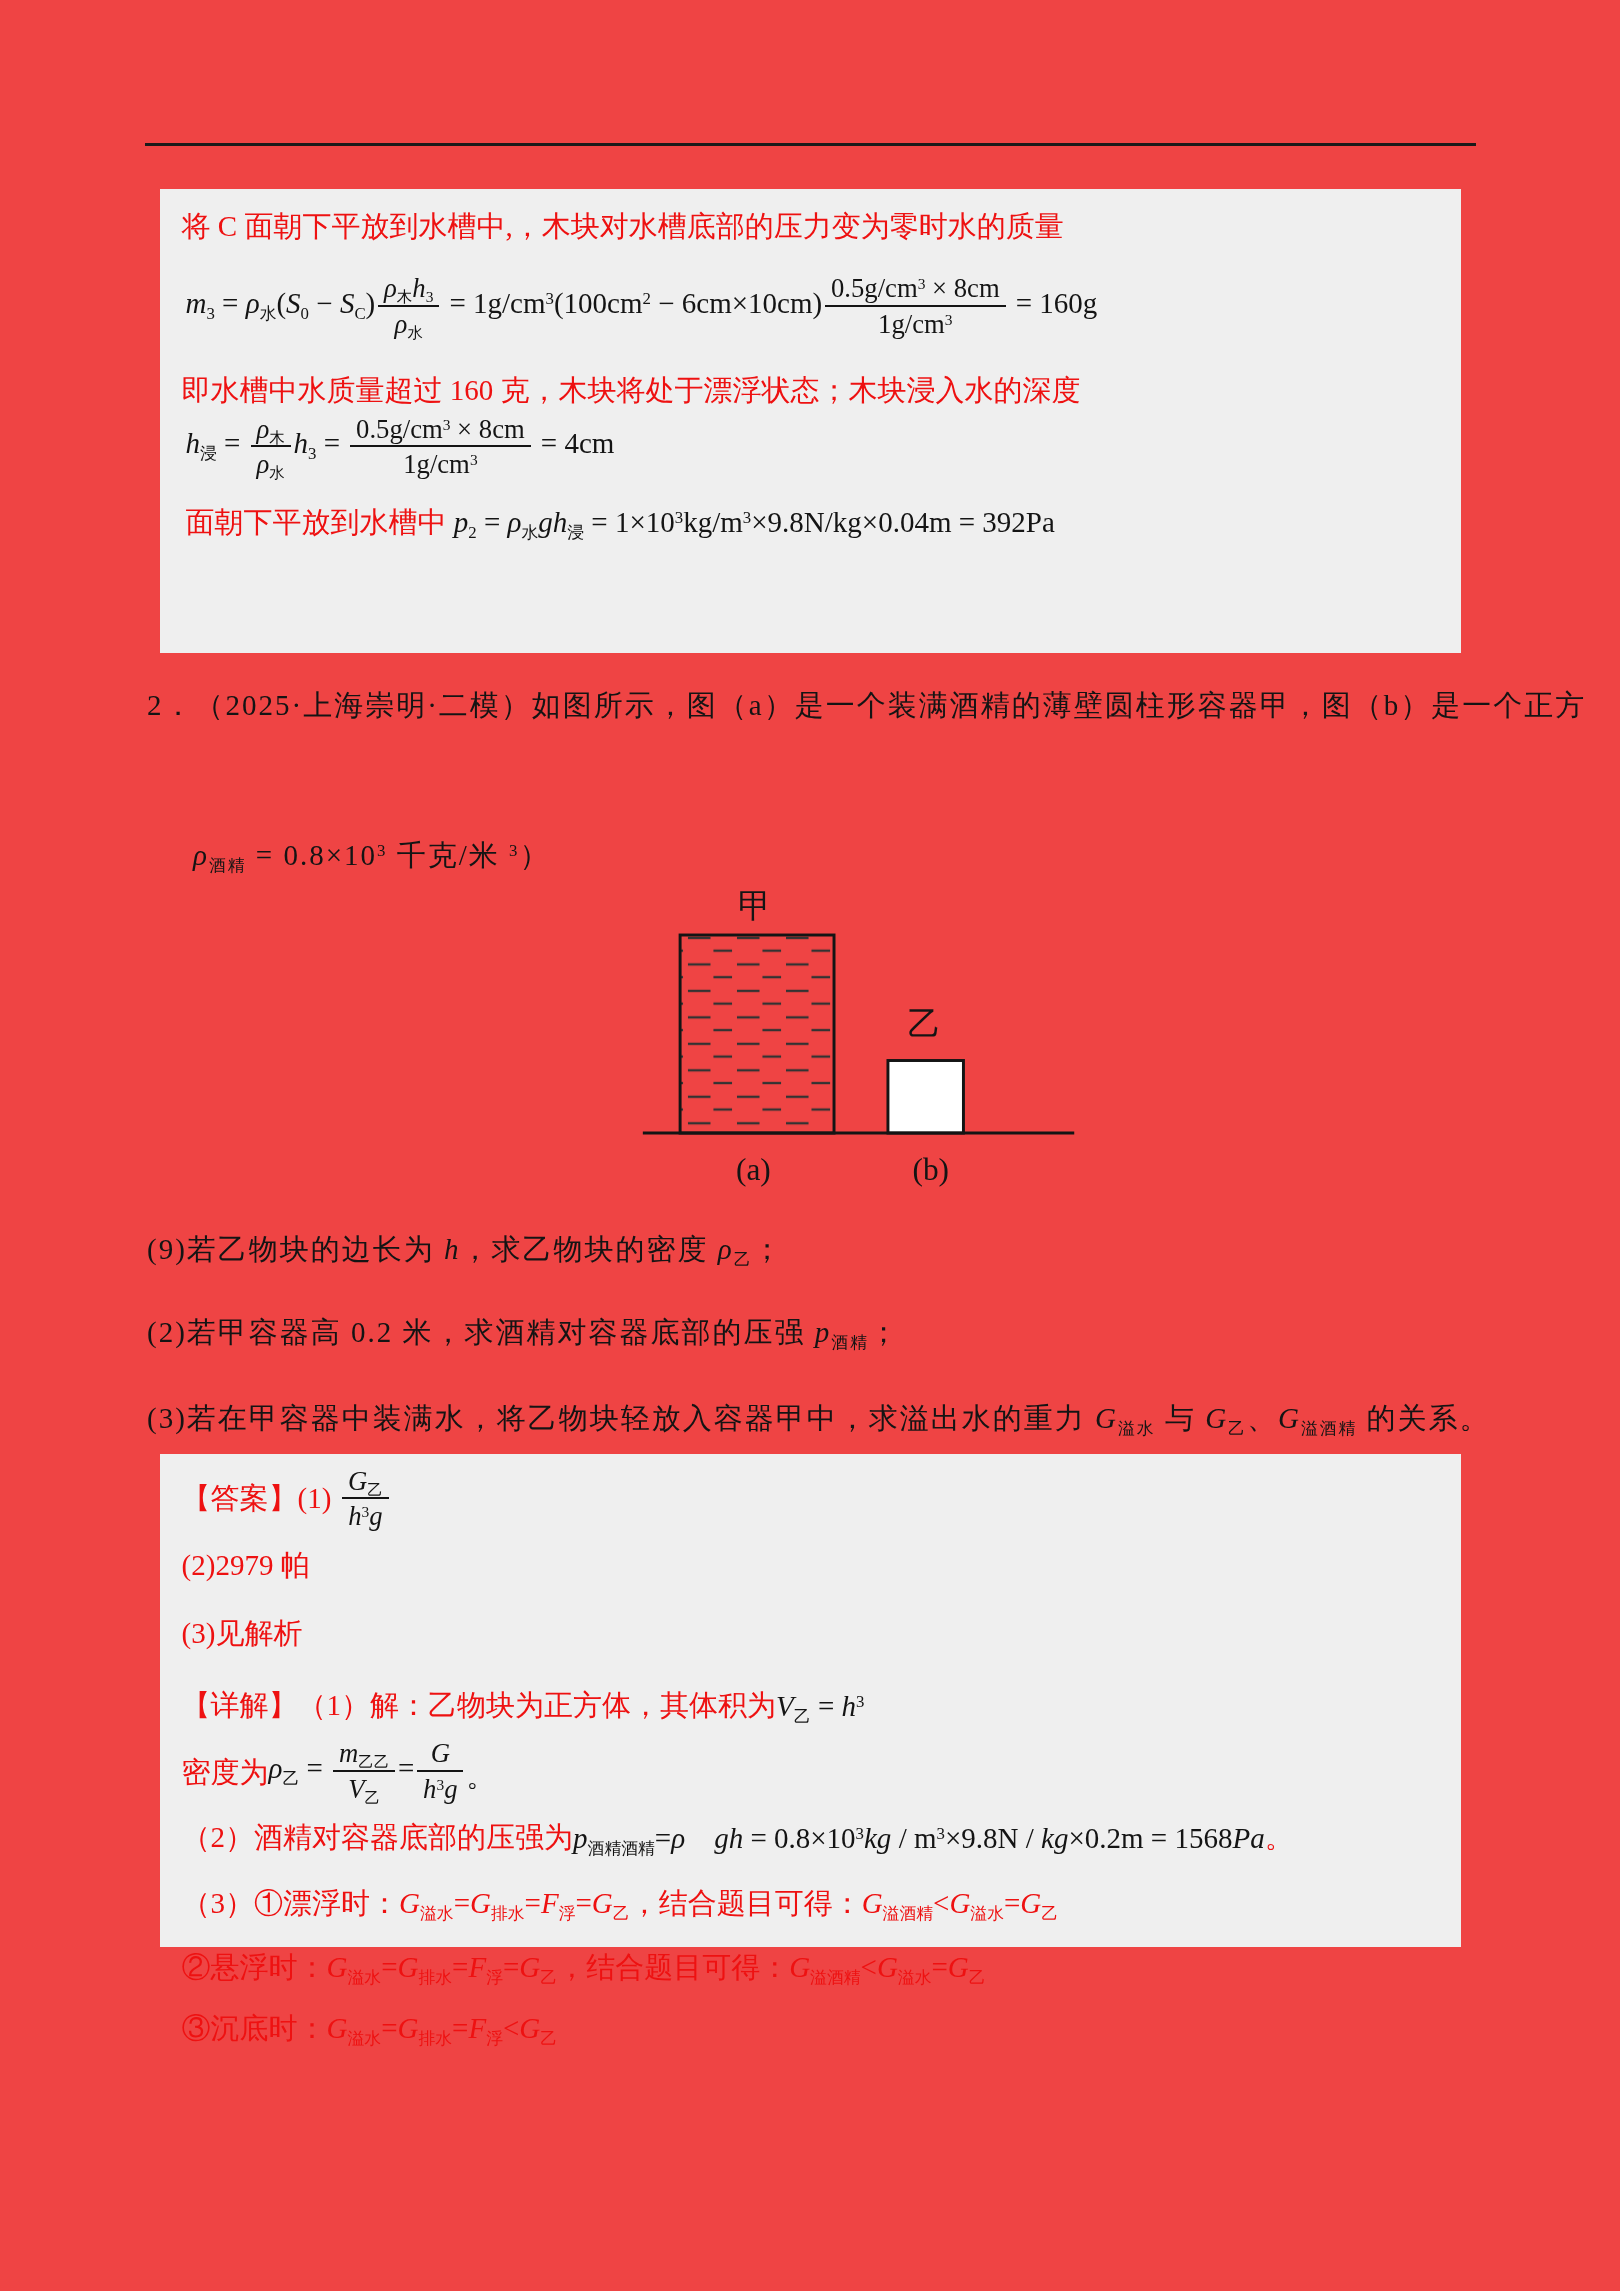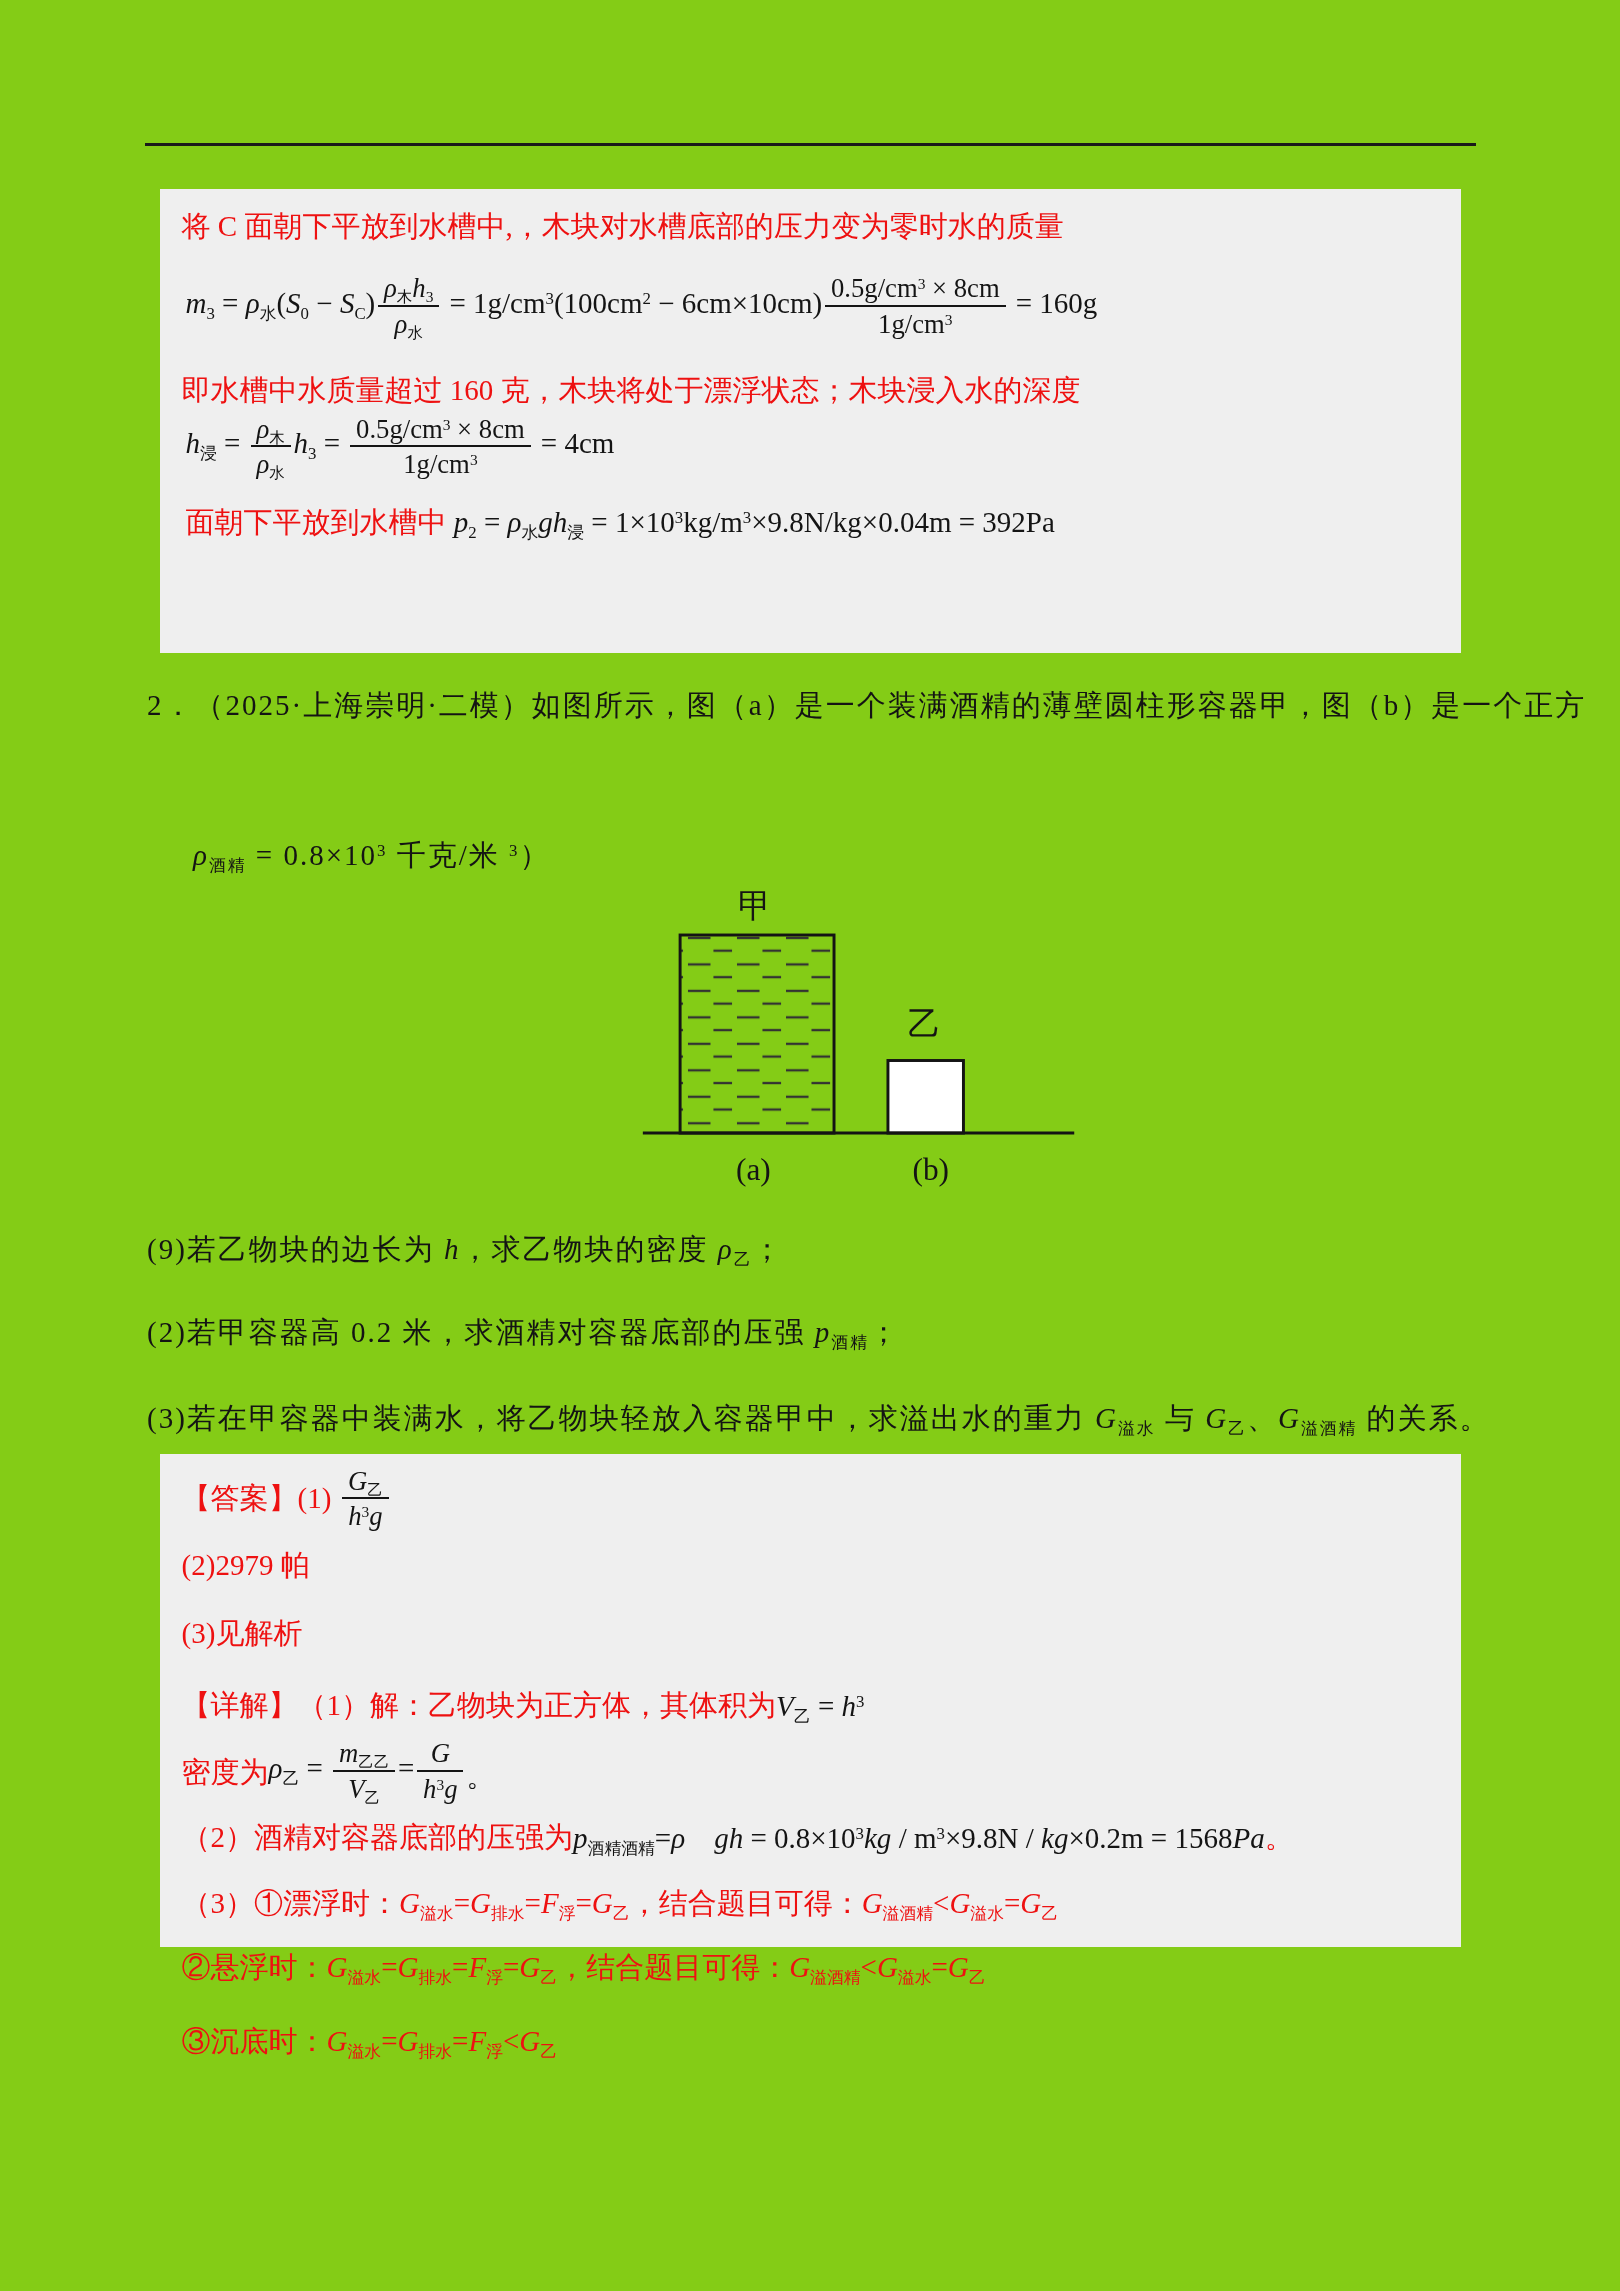--- a/index.html
+++ b/index.html
@@ -4,21 +4,21 @@
 <style>
   :root{
     --red:#ee1111;
     --ink:#141414;
     --box:#efefef;
   }
   html,body{margin:0;padding:0;background:#ffffff;}
   .page{
     position:relative;
     width:1620px;height:2292px;
-    background:#84cc16;
+    background:#ef4444;
     font-family:"Liberation Serif","DejaVu Serif",serif;
     color:var(--ink);
     font-size:29px;
     overflow:hidden;
   }
   .header-rule{
     position:absolute;left:145px;top:143px;width:1331px;height:2.9px;
     background:#1a1a1a;
   }
   .graybox{
@@ -131,19 +131,19 @@
       <span class="math"><span class="mi">p</span><sub>酒精酒精</sub><span class="mr">=</span><span class="mi">ρ</span><span class="mr">    </span><span class="mi">gh</span><span class="mr"> = 0.8×10</span><sup>3</sup><span class="mi">kg</span><span class="mr"> / m</span><sup>3</sup><span class="mr">×9.8N / </span><span class="mi">kg</span><span class="mr">×0.2m = 1568</span><span class="mi">Pa</span></span>
       <span class="red" style="align-self:flex-end;">。</span>
     </div>
 
     <div class="line red" style="margin-top:23.5px;">
       <span class="math"><span class="mr">（3）①漂浮时：</span><span class="mi">G</span><sub>溢水</sub><span class="mr">=</span><span class="mi">G</span><sub>排水</sub><span class="mr">=</span><span class="mi">F</span><sub>浮</sub><span class="mr">=</span><span class="mi">G</span><sub>乙</sub><span class="mr">，结合题目可得：</span><span class="mi">G</span><sub>溢酒精</sub><span class="mr">&lt;</span><span class="mi">G</span><sub>溢水</sub><span class="mr">=</span><span class="mi">G</span><sub>乙</sub></span>
     </div>
     <div class="line red" style="margin-top:21.6px;">
       <span class="math"><span class="mr">②悬浮时：</span><span class="mi">G</span><sub>溢水</sub><span class="mr">=</span><span class="mi">G</span><sub>排水</sub><span class="mr">=</span><span class="mi">F</span><sub>浮</sub><span class="mr">=</span><span class="mi">G</span><sub>乙</sub><span class="mr">，结合题目可得：</span><span class="mi">G</span><sub>溢酒精</sub><span class="mr">&lt;</span><span class="mi">G</span><sub>溢水</sub><span class="mr">=</span><span class="mi">G</span><sub>乙</sub></span>
     </div>
-    <div class="line red" style="margin-top:31px;font-family:Liberation Serif, serif;">
+    <div class="line red" style="margin-top:18px;font-family:Liberation Serif, serif;">
       <span class="math"><span class="mr">③沉底时：</span><span class="mi">G</span><sub>溢水</sub><span class="mr">=</span><span class="mi">G</span><sub>排水</sub><span class="mr">=</span><span class="mi">F</span><sub>浮</sub><span class="mr">&lt;</span><span class="mi">G</span><sub>乙</sub></span>
     </div>
   </div>
 
 </div>
 
 
 </body></html>

